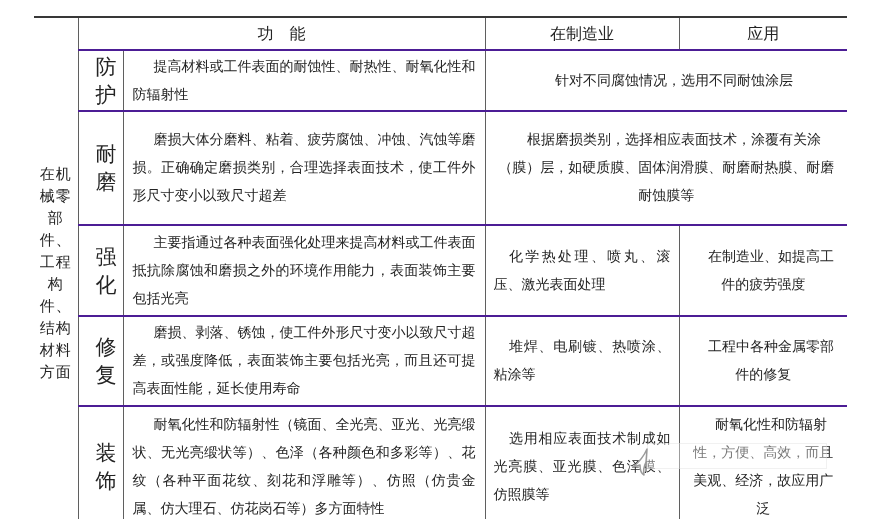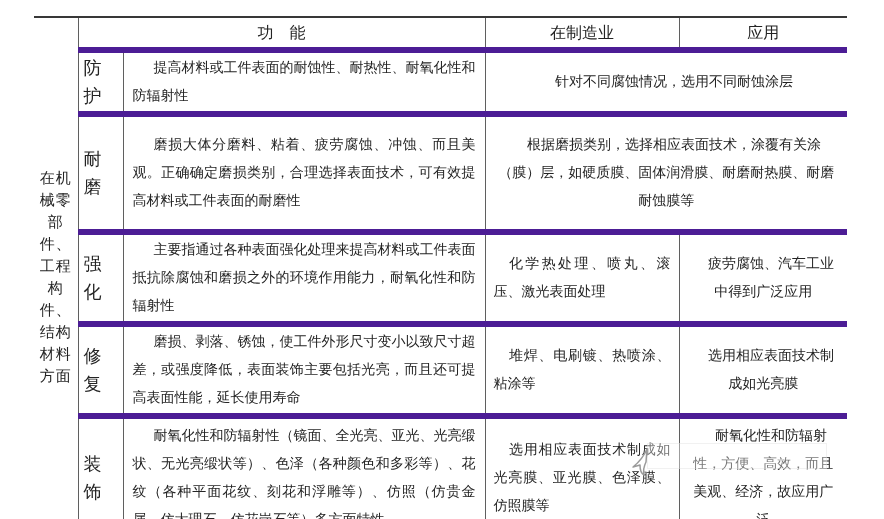--- a/index.html
+++ b/index.html
@@ -15,21 +15,21 @@
     position:absolute;left:34px;top:16px;
     width:813px;
     border-collapse:collapse;
     table-layout:fixed;
     border-top:2px solid #383838;
     border-bottom:3px solid #2d2d2d;
     border-left:none;border-right:none;
   }
   .tbl td{
     border-right:1px solid #5f5f5f;
-    border-bottom:6px solid #4c1d95;
+    border-bottom:2px solid #4c1d95;
     vertical-align:middle;
     font-size:14px;
     line-height:28px;
     padding:1px 9px;
     text-align:justify;
     overflow:hidden;
   }
   .tbl td.last{border-right:none;text-align:center;}
   
   td.vlabel{
@@ -43,22 +43,22 @@
   
   td.hdr{
     text-align:center;
     font-size:16px;
     padding:0 4px;
     line-height:18px;
     text-indent:0;
   }
   
   td.rowlabel{
-    text-align:left;
-    font-size:18px;
+    text-align:right;
+    font-size:21px;
     padding:0 5px;
     letter-spacing:1px;
     text-indent:0;
   }
   
   td.func{text-indent:1.5em;}
   td.tech,td.app{text-indent:1.1em;padding:1px 8px;}
   td.merged{text-indent:1.1em;padding:14px 8px;}
   
   .washout{
@@ -104,36 +104,36 @@
     </tr>
 
     <tr style="height:61px">
       <td class="rowlabel">防护</td>
       <td class="func">提高材料或工件表面的耐蚀性、耐热性、耐氧化性和防辐射性</td>
       <td colspan="2" class="merged last">针对不同腐蚀情况，选用不同耐蚀涂层</td>
     </tr>
 
     <tr style="height:86px">
       <td class="rowlabel">耐磨</td>
-      <td class="func">磨损大体分磨料、粘着、疲劳腐蚀、冲蚀、而且美观。正确确定磨损类别，合理选择表面技术，可有效提高材料或工件表面的耐磨性</td>
+      <td class="func">磨损大体分磨料、粘着、疲劳腐蚀、冲蚀、汽蚀等磨损。正确确定磨损类别，合理选择表面技术，使工件外形尺寸变小以致尺寸超差</td>
       <td colspan="2" class="merged last">根据磨损类别，选择相应表面技术，涂覆有关涂（膜）层，如硬质膜、固体润滑膜、耐磨耐热膜、耐磨耐蚀膜等</td>
     </tr>
 
     <tr style="height:91px">
       <td class="rowlabel">强化</td>
-      <td class="func">主要指通过各种表面强化处理来提高材料或工件表面抵抗除腐蚀和磨损之外的环境作用能力，耐氧化性和防辐射性</td>
+      <td class="func">主要指通过各种表面强化处理来提高材料或工件表面抵抗除腐蚀和磨损之外的环境作用能力，表面装饰主要包括光亮</td>
       <td class="tech">化学热处理、喷丸、滚压、激光表面处理</td>
-      <td class="app last">疲劳腐蚀、汽车工业中得到广泛应用</td>
+      <td class="app last">在制造业、如提高工件的疲劳强度</td>
     </tr>
 
     <tr style="height:90px">
       <td class="rowlabel">修复</td>
       <td class="func">磨损、剥落、锈蚀，使工件外形尺寸变小以致尺寸超差，或强度降低，表面装饰主要包括光亮，而且还可提高表面性能，延长使用寿命</td>
       <td class="tech">堆焊、电刷镀、热喷涂、粘涂等</td>
-      <td class="app last">选用相应表面技术制成如光亮膜</td>
+      <td class="app last">工程中各种金属零部件的修复</td>
     </tr>
 
     <tr style="height:123px">
       <td class="rowlabel">装饰</td>
       <td class="func">耐氧化性和防辐射性（镜面、全光亮、亚光、光亮缎状、无光亮缎状等）、色泽（各种颜色和多彩等）、花纹（各种平面花纹、刻花和浮雕等）、仿照（仿贵金属、仿大理石、仿花岗石等）多方面特性</td>
       <td class="tech">选用相应表面技术制成如光亮膜、亚光膜、色泽膜、仿照膜等</td>
       <td class="app last">耐氧化性和防辐射性，方便、高效，而且美观、经济，故应用广泛</td>
     </tr>
   </tbody>
     </table>

